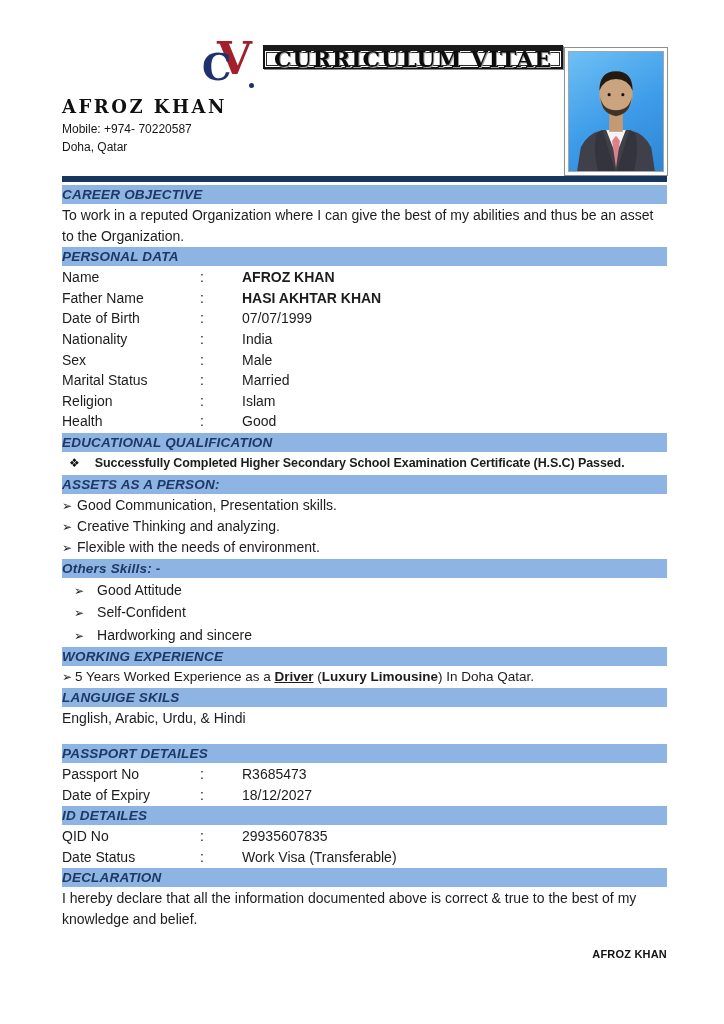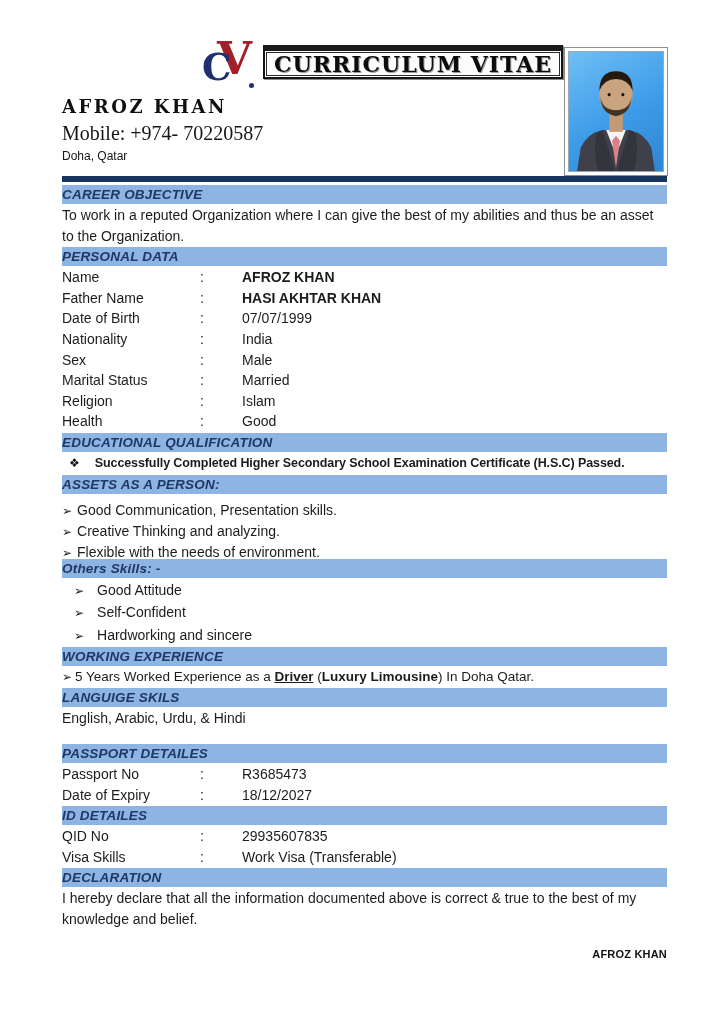--- a/index.html
+++ b/index.html
@@ -21,21 +21,21 @@
     font-size: 45px; line-height: 1; color: #A3202A;
   }
   .mono-c {
     position: absolute; left: 0px; top: 9px;
     font-family: "DejaVu Serif", serif; font-weight: 700;
     font-size: 37px; line-height: 1; color: #1F3070;
   }
   .mono-dot { position: absolute; left: 47px; bottom: 4px; width: 5px; height: 5px; border-radius: 50%; background: #1F3070; }
   .title-box {
     margin-left: 5px; margin-top: 5px;
-    height: 34px; padding: 0 9px;
+    height: 24px; padding: 0 9px;
     background: #fcfcfc;
     border: 2px solid #141414;
     border-top: 6px solid #1a1a1a;
     box-shadow: inset 0 0 0 1px #ffffff, inset 0 0 0 2px #2a2a2a, 1px 1px 0 #888;
     display: flex; align-items: center;
   }
   .title-box span {
     font-family: "DejaVu Serif", serif; font-weight: 700;
     font-size: 22px; letter-spacing: 1px; color: #0c0c0c;
     text-shadow: 1px 1px 0 #9a9a9a;
@@ -55,21 +55,21 @@
     overflow: hidden;
   }
   .photo svg { display: block; width: 100%; height: 100%; }
 
   
   .identity { position: absolute; left: 62px; top: 96px; }
   .identity .name {
     font-family: "DejaVu Serif", serif; font-weight: 700;
     font-size: 18px; letter-spacing: 2.5px; color: #101010;
   }
-  .identity .mobile { margin-top: 5px; font-size: 20px; color: #161616; font-family: Liberation Serif, serif; }
+  .identity .mobile { margin-top: 5px; font-size: 12px; color: #161616; }
   .identity .location { margin-top: 4px; font-size: 12px; color: #161616; }
 
   
   .divider { position: absolute; left: 62px; top: 176px; width: 605px; height: 6px; background: #17365D; }
 
   
   .main { position: absolute; left: 62px; top: 184px; width: 605px; }
   .bar {
     background: #8DB4E2; color: #1F3864;
     font-style: italic; font-weight: 600; font-size: 13.5px;
@@ -82,21 +82,21 @@
   .pd-row { display: flex; height: 20.6px; align-items: center; font-size: 14px; }
   .pd-label { width: 138px; }
   .pd-colon { width: 42px; }
   .pd-value { flex: 1; }
   .bold { font-weight: 700; }
 
   .edu-line { display: flex; align-items: center; height: 21px; }
   .edu-line .diamond { font-size: 12px; margin-left: 7px; margin-right: 15px; color: #111; }
   .edu-line .edu-text { font-weight: 700; font-size: 12.5px; letter-spacing: -0.1px; }
 
-  .asset-item { height: 21px; line-height: 30px; font-size: 14px; }
+  .asset-item { height: 21px; line-height: 21px; font-size: 14px; }
   .asset-item .arrow { font-size: 12px; margin-right: 5px; color: #222; }
 
   .other-item { height: 22.4px; line-height: 22.4px; font-size: 14px; padding-left: 12px; }
   .other-item .arrow { font-size: 12px; margin-right: 13px; color: #222; }
 
   .work-line { height: 20px; line-height: 20px; font-size: 13.5px; }
   .work-line .arrow { font-size: 12px; margin-right: 3px; color: #222; }
   .work-role { font-weight: 700; text-decoration: underline; margin-top: 29px; }
   .work-vehicle { font-weight: 700; }
 
@@ -258,21 +258,21 @@
     </div>
 
     <div class="bar">ID DETAILES</div>
     <div>
       <div class="pd-row">
         <span class="pd-label">QID No</span>
         <span class="pd-colon">:</span>
         <span class="pd-value">29935607835</span>
       </div>
       <div class="pd-row">
-        <span class="pd-label">Visa Skills</span>
+        <span class="pd-label">Date Status</span>
         <span class="pd-colon">:</span>
         <span class="pd-value">Work Visa (Transferable)</span>
       </div>
     </div>
 
     <div class="bar">DECLARATION</div>
     <div class="body-text">I hereby declare that all the information documented above is correct &amp; true to the best of my knowledge and belief.</div>
 
     <div class="signature">AFROZ KHAN</div>
 

